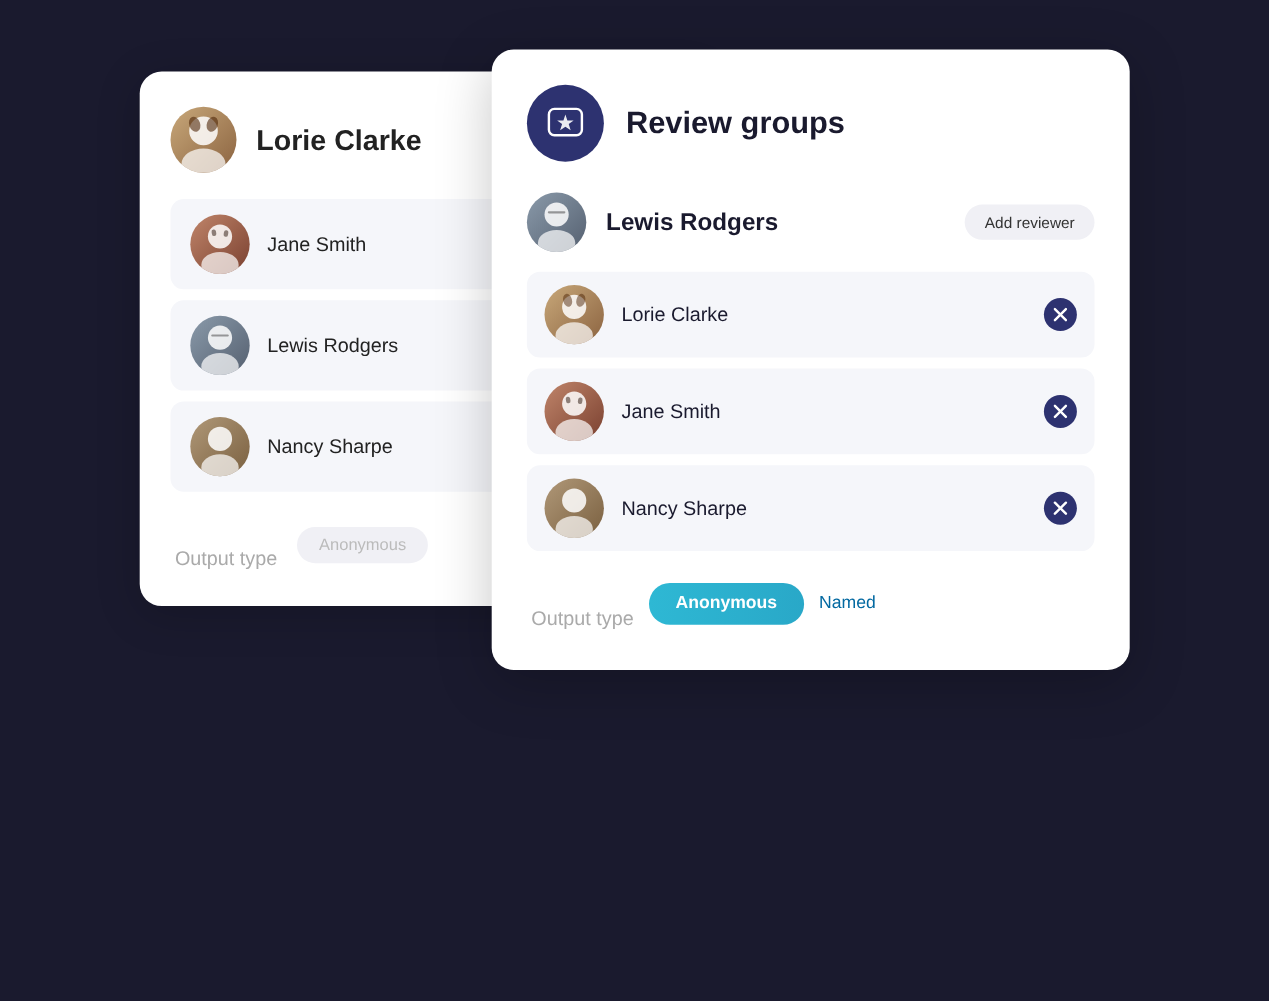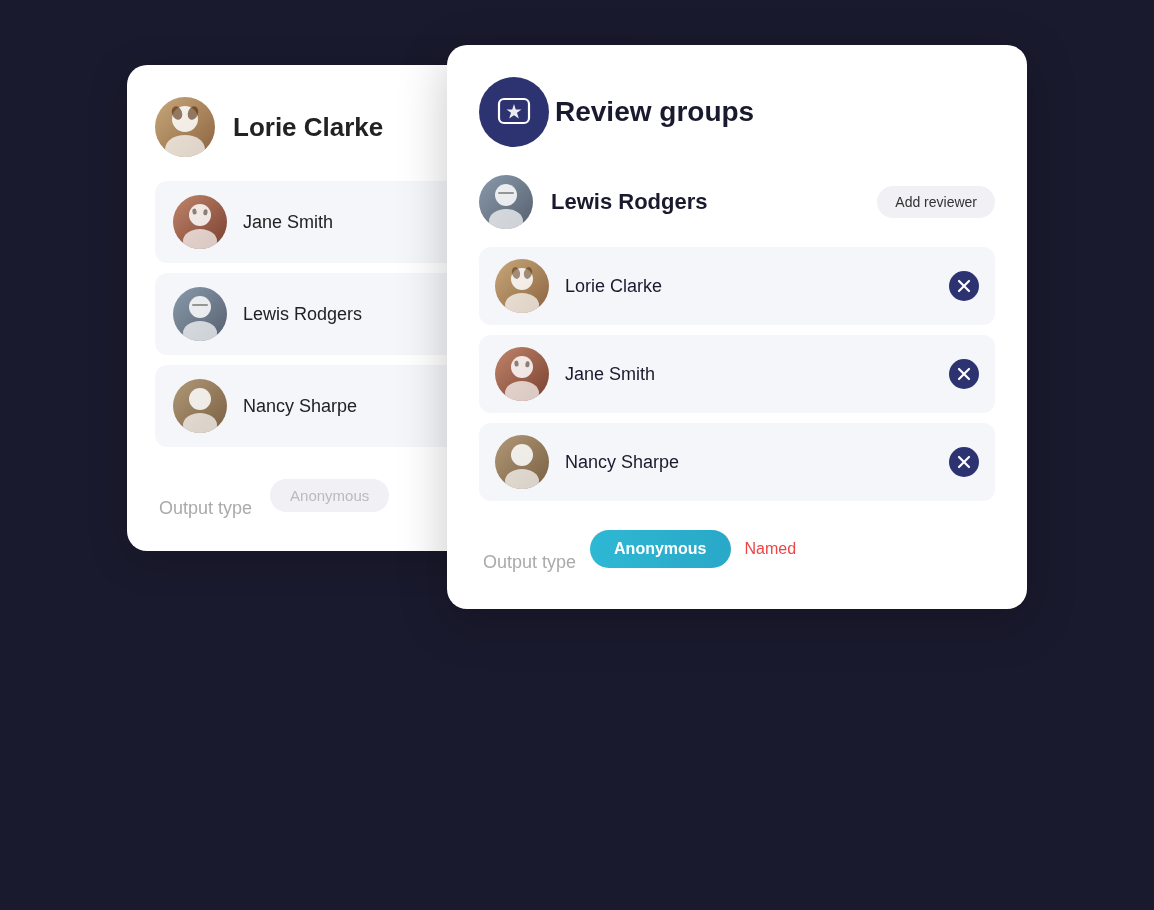--- a/index.html
+++ b/index.html
@@ -152,21 +152,21 @@
       padding: 8px 20px;
       font-size: 15px;
       color: #bbb;
       font-weight: 400;
     }
 
     
     .review-groups-header {
       display: flex;
       align-items: center;
-      gap: 6px;
+      gap: 20px;
       margin-bottom: 28px;
     }
 
     .review-icon-circle {
       width: 70px;
       height: 70px;
       border-radius: 50%;
       background: #2d3270;
       display: flex;
       align-items: center;
@@ -264,21 +264,21 @@
       color: #fff;
       font-weight: 600;
       border: none;
       cursor: pointer;
     }
 
     .output-tag-named {
       background: transparent;
       border: none;
       font-size: 16px;
-      color: #ef4444;
+      color: #0369a1;
       font-weight: 400;
       cursor: pointer;
     }
   </style>
 </head>
 <body>
 
 <div class="scene">
 
   <div class="card-back">

